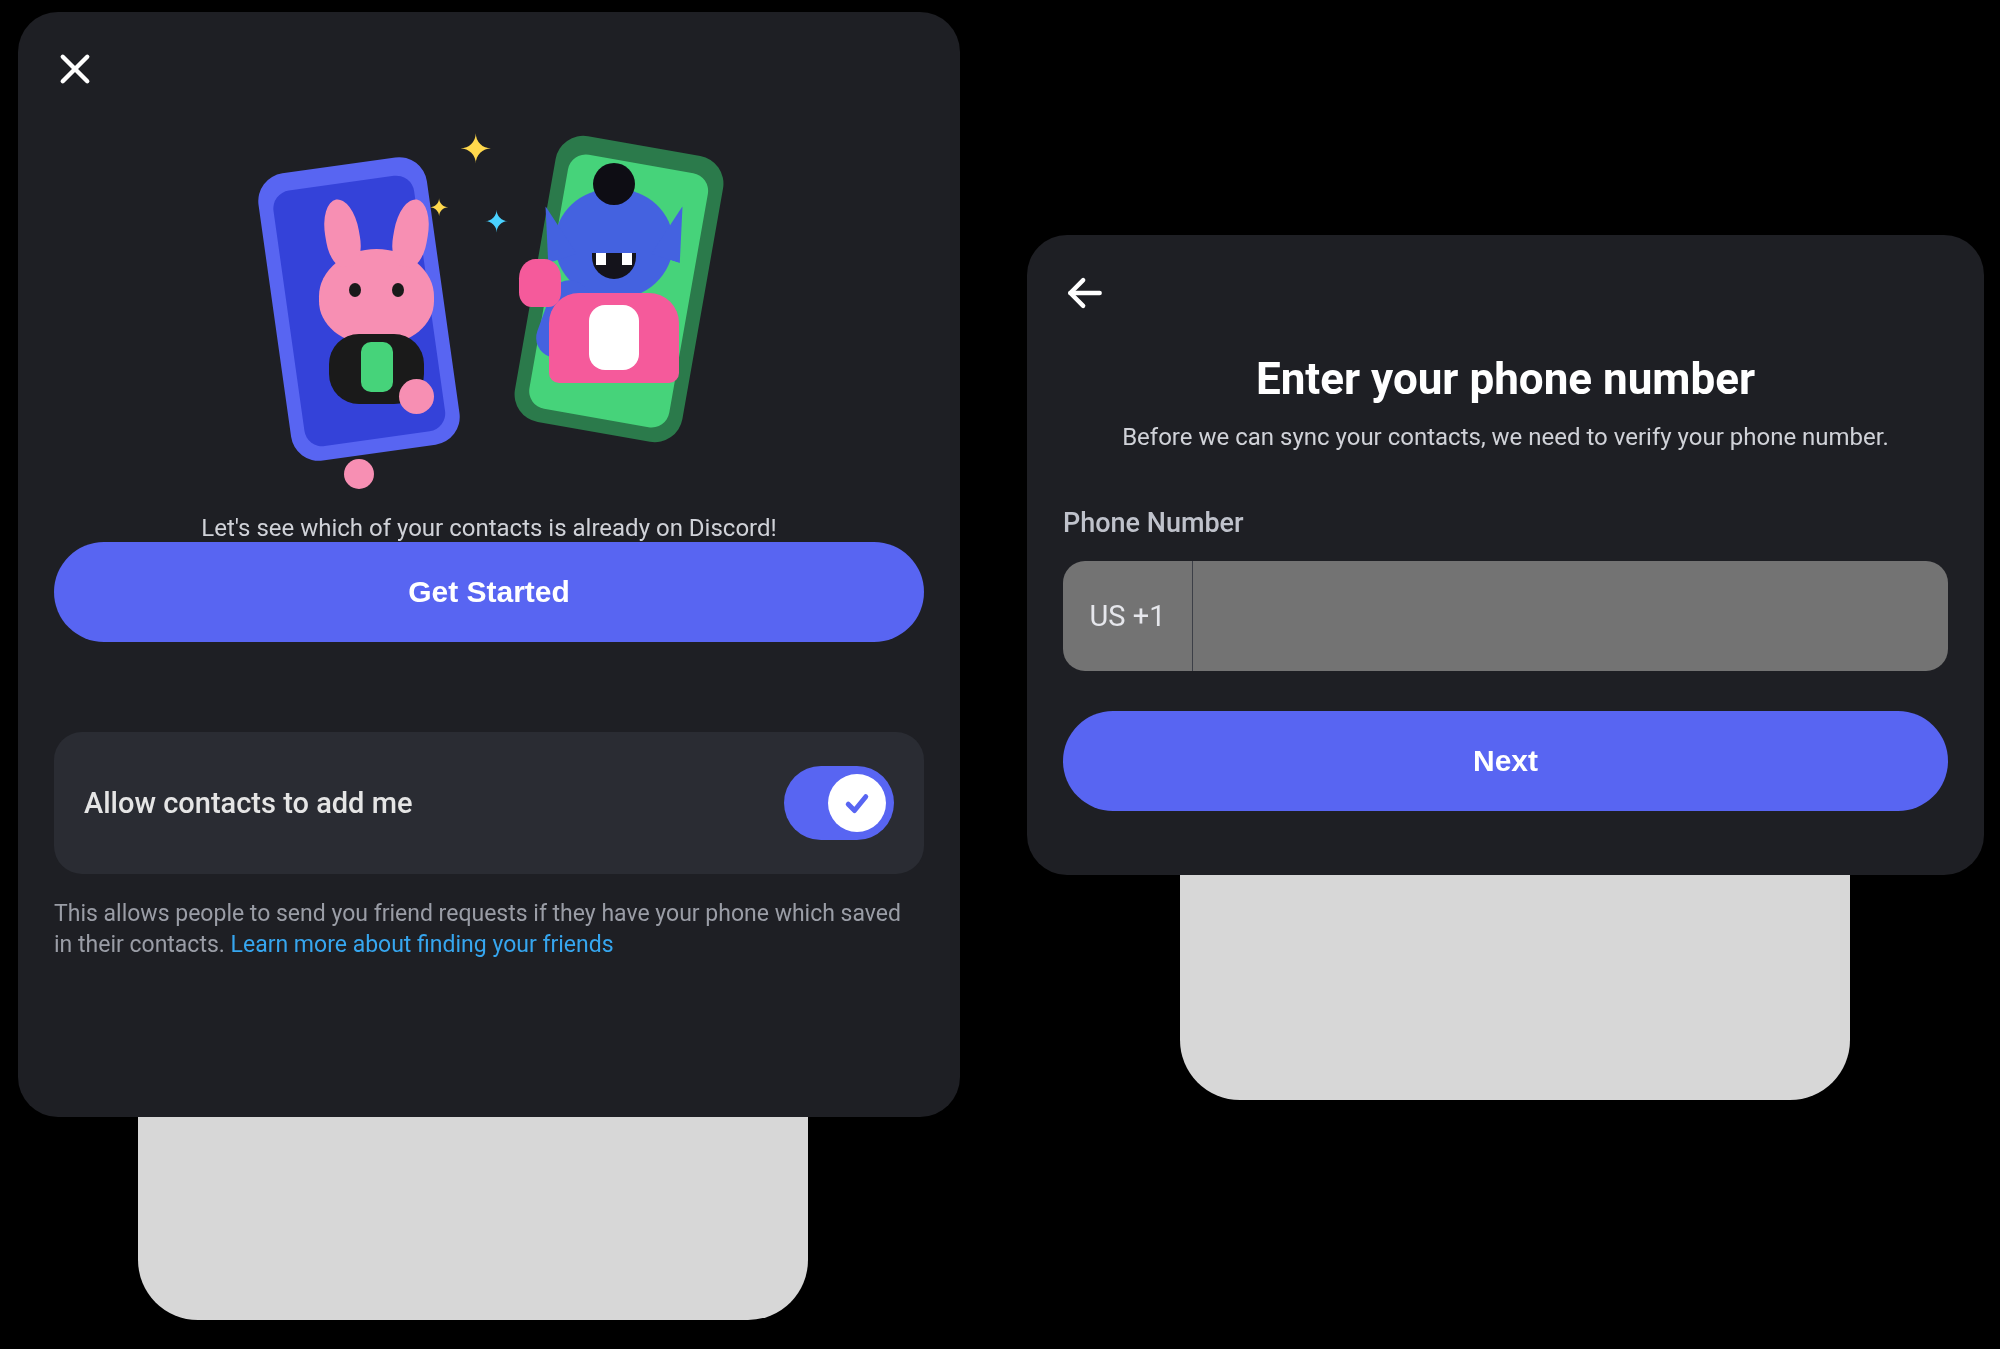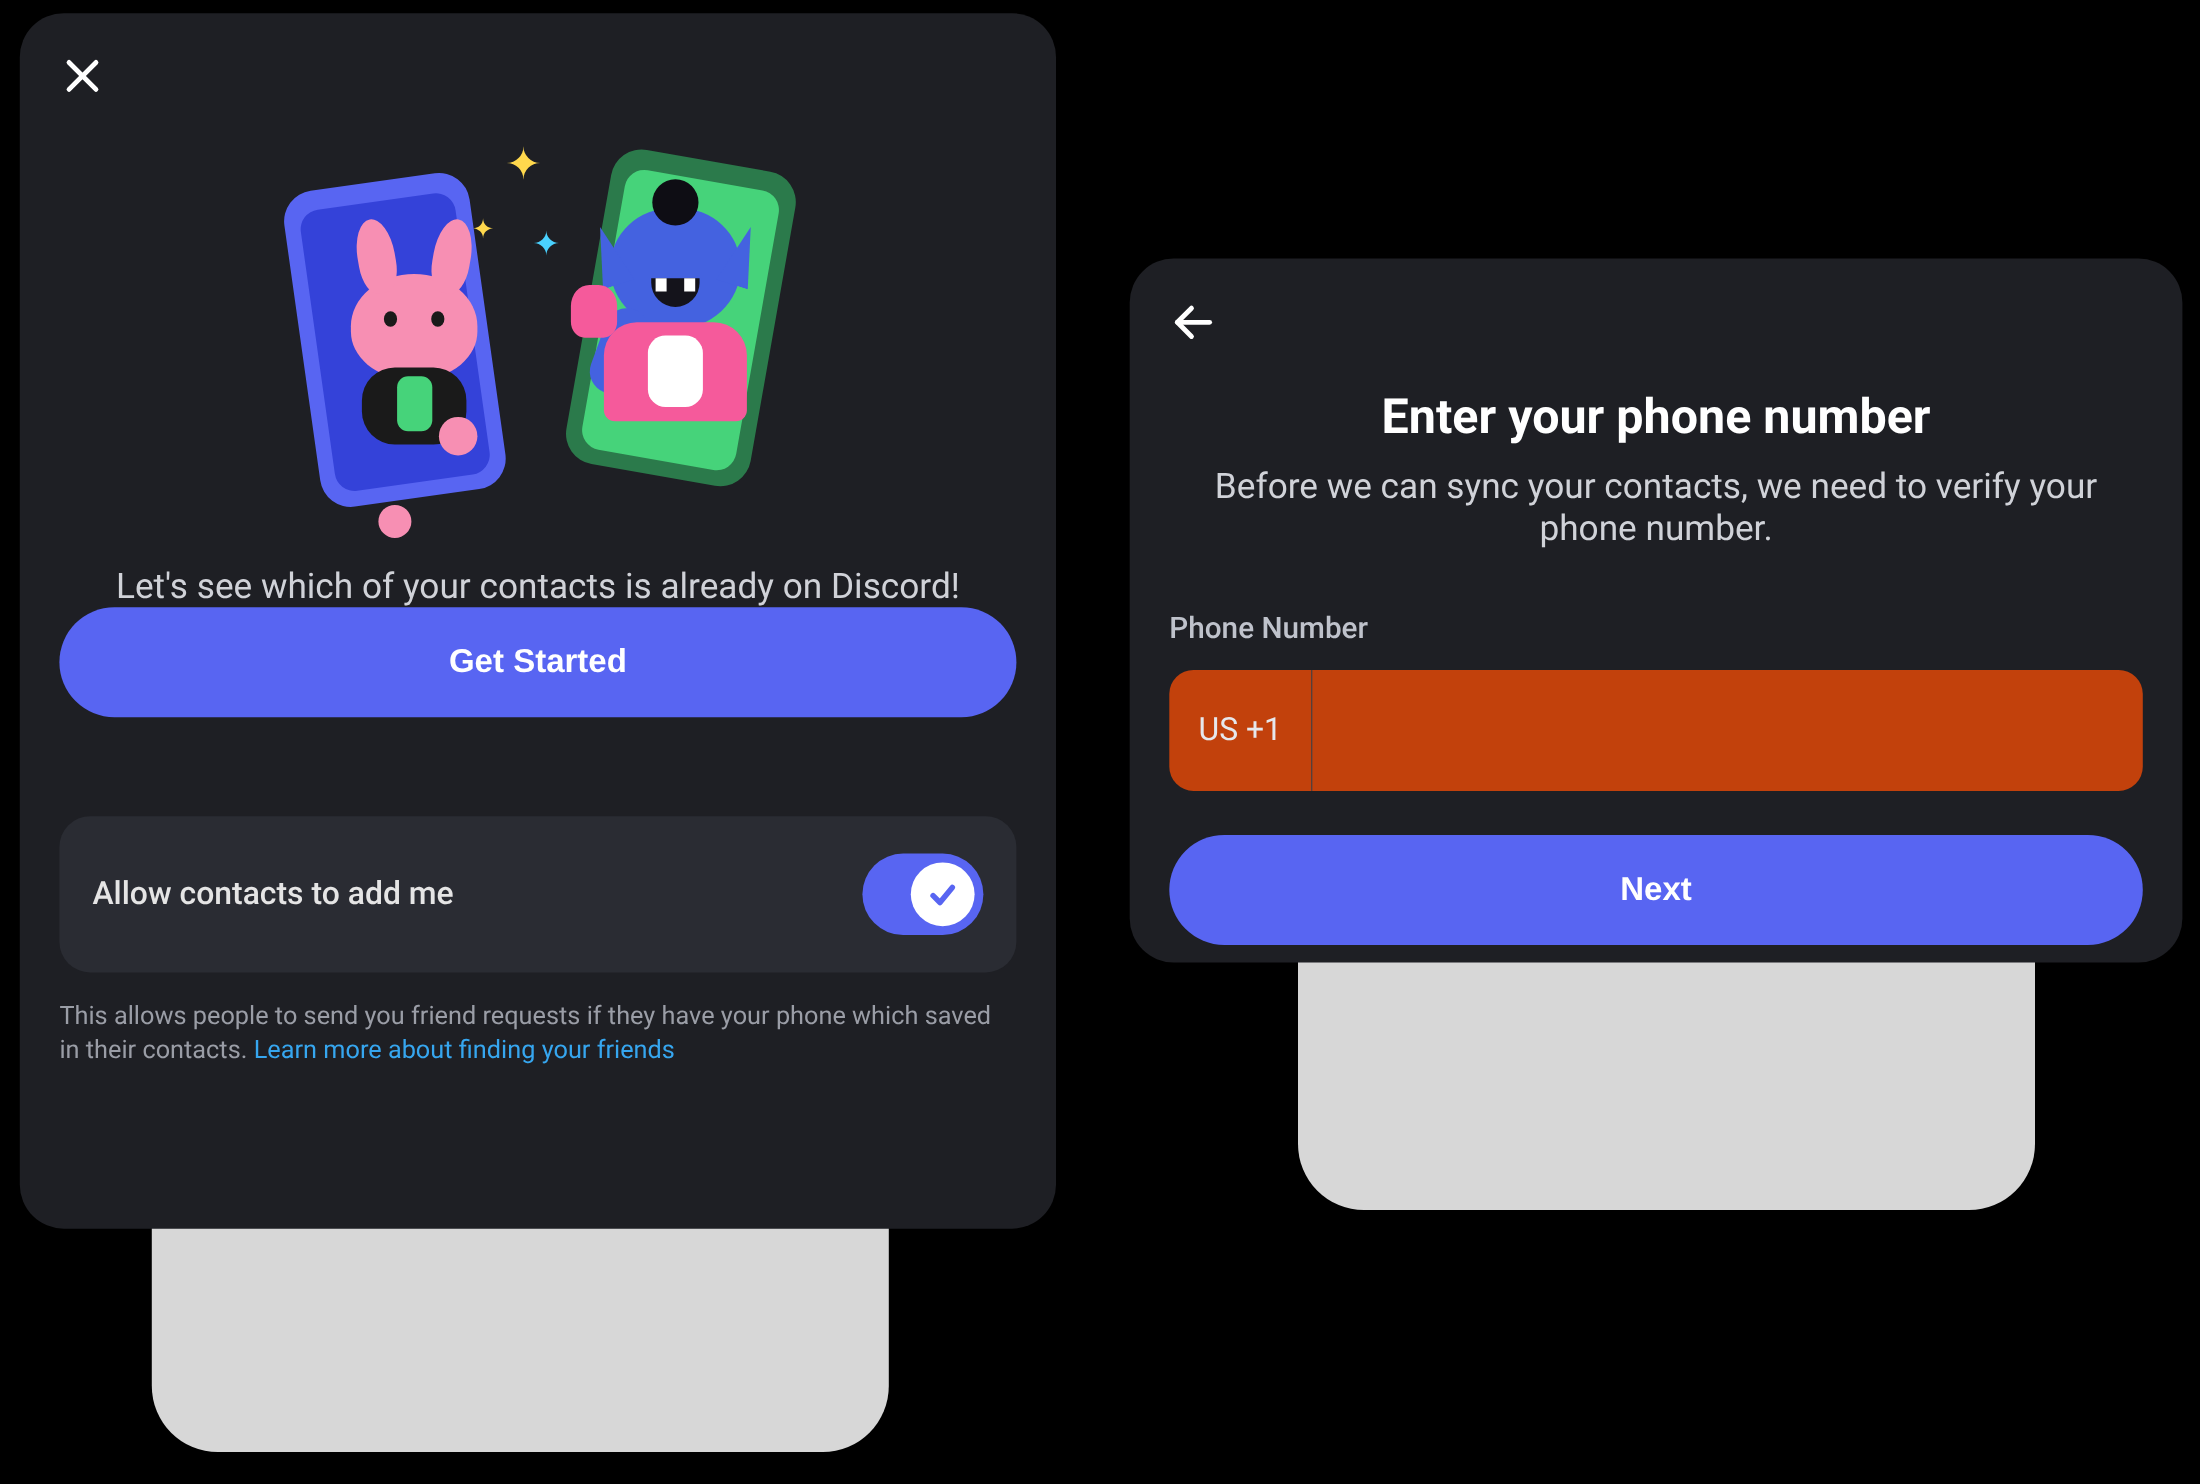--- a/index.html
+++ b/index.html
@@ -126,21 +126,21 @@
     .orc-tooth.r{right:4px;top:0;}
     .orc-body{width:130px;height:90px;background:#f55a9b;border-radius:30px 30px 10px 10px;margin:-6px 0 0 -6px;position:relative;}
     .orc-body::after{content:"";position:absolute;left:50%;transform:translateX(-50%);top:12px;width:50px;height:65px;background:#fff;border-radius:16px;}
     .orc-arm{position:absolute;right:96px;top:90px;width:40px;height:80px;background:#4462e0;border-radius:20px;transform:rotate(20deg);}
     .orc-hand{position:absolute;right:118px;top:70px;width:42px;height:48px;background:#f55a9b;border-radius:40% 40% 30% 30%;}
     
     h1.title {
       font-size: 44px; font-weight: 700; text-align: center; margin-bottom: 18px;
     }
     .subtitle {
-      font-size: 32px; color: #d0d2d8; text-align: center; font-weight: 400;
+      font-size: 24px; color: #d0d2d8; text-align: center; font-weight: 400;
     }
     
     .primary-btn {
       width: 100%;
       background: #5865f2;
       color: #fff;
       font-size: 30px;
       font-weight: 600;
       border: none;
       border-radius: 52px;
@@ -177,21 +177,21 @@
       color: #9a9da6; font-size: 23px; line-height: 1.35; margin-top: 24px;
     }
     .helper-text a { color: #36a6ef; text-decoration: none; }
     
     
     .panel-right h1.title { margin-top: 34px; }
     .field-label {
       color: #bfc2cb; font-size: 27px; font-weight: 500; margin-top: 56px; margin-bottom: 22px;
     }
     .phone-input {
-      display: flex; background: #c2410c; border-radius: 22px; height: 110px; overflow: hidden;
+      display: flex; background: #737373; border-radius: 22px; height: 110px; overflow: hidden;
     }
     .country-select {
       width: 130px; border-right: 1px solid #3c3f47;
       display: flex; align-items: center; justify-content: center;
       color: #e6e7ec; font-size: 29px; cursor: pointer;
     }
     .phone-field {
       flex: 1; background: transparent; border: none; outline: none;
       color: #fff; font-size: 29px; padding: 0 24px;
     }

